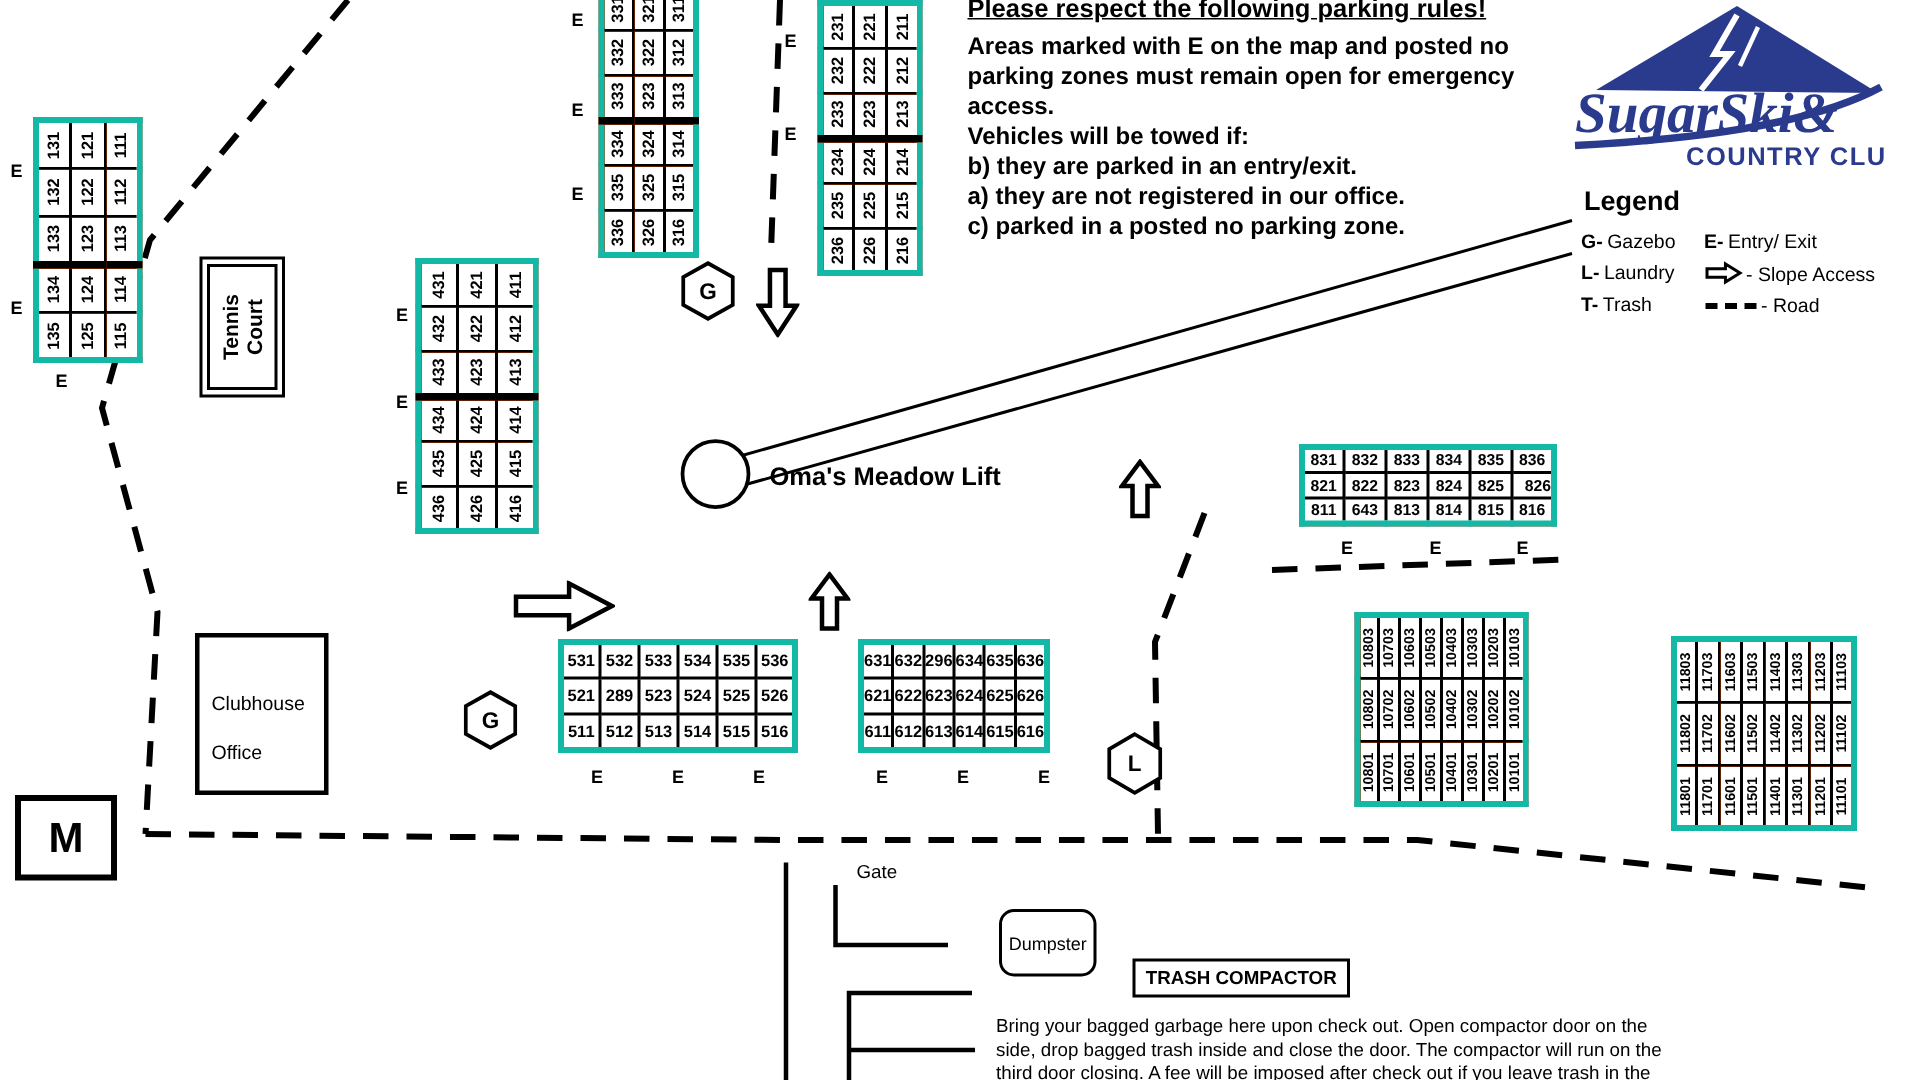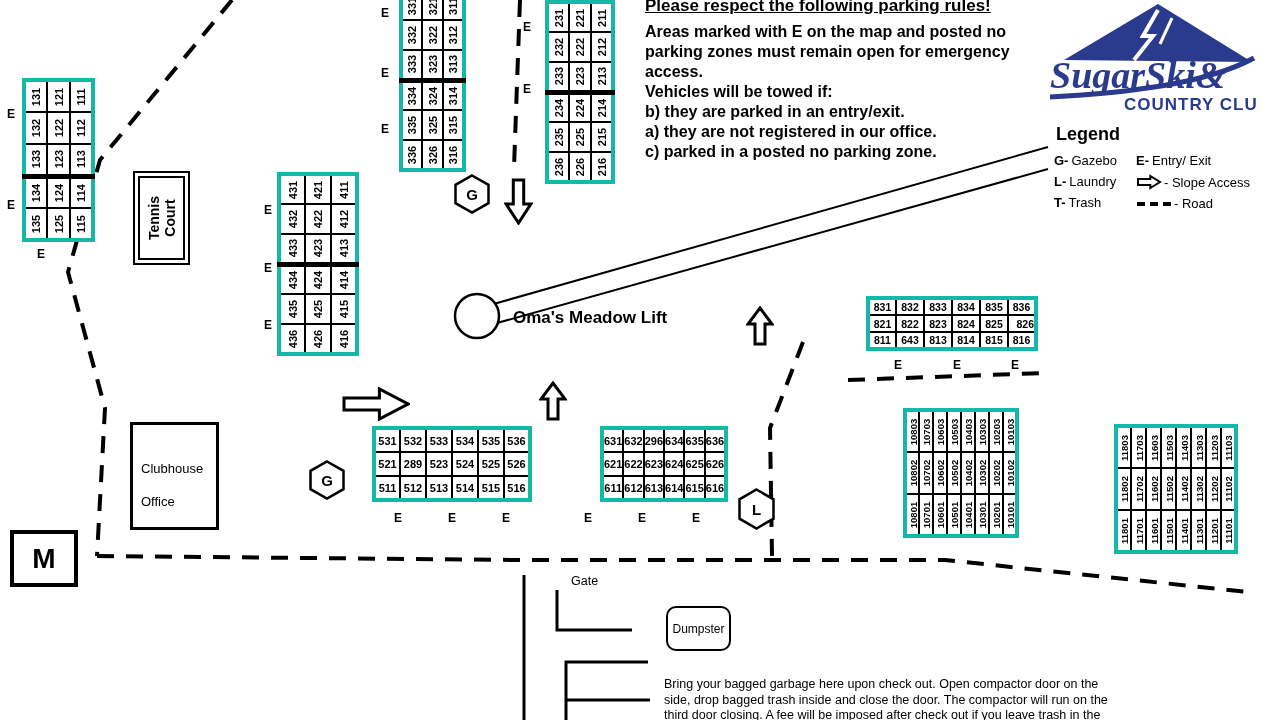--- a/index.html
+++ b/index.html
@@ -157,20 +157,23 @@
     <span>M</span>
   </div>
 
   <div id="lift-label">Oma's Meadow Lift</div>
   <div id="gate-label">Gate</div>
 
   <div id="dumpster">
     <span>Dumpster</span>
   </div>
 
+  <div id="compactor-box">
+    <span>TRASH COMPACTOR</span>
+  </div>
 
   <div id="note">Bring your bagged garbage here upon check out. Open compactor door on the side, drop bagged trash inside and close the door. The compactor will run on the third door closing. A fee will be imposed after check out if you leave trash in the</div>
 
   <div id="map">
       <table class="lot rot" style="left: 22px; top: 78px; font-size: 11px;">
         <tbody>
           <tr>
             <td style="width: 23px; height: 32px;">
               <span>131</span>
             </td>
@@ -458,21 +461,21 @@
           <tr>
             <td style="width: 26px; height: 24px;"><span>511</span></td>
             <td style="width: 26px; height: 24px;"><span>512</span></td>
             <td style="width: 26px; height: 24px;"><span>513</span></td>
             <td style="width: 26px; height: 24px;"><span>514</span></td>
             <td style="width: 26px; height: 24px;"><span>515</span></td>
             <td style="width: 26px; height: 24px;"><span>516</span></td>
           </tr>
         </tbody>
       </table>
-      <table class="lot" style="left: 600px; top: 426px; font-size: 11px;">
+      <table class="lot" style="left: 572px; top: 426px; font-size: 11px;">
         <tbody>
           <tr>
             <td style="width: 20px; height: 24px;"><span>631</span></td>
             <td style="width: 20px; height: 24px;"><span>632</span></td>
             <td style="width: 20px; height: 24px;"><span>296</span></td>
             <td style="width: 20px; height: 24px;"><span>634</span></td>
             <td style="width: 20px; height: 24px;"><span>635</span></td>
             <td style="width: 20px; height: 24px;"><span>636</span></td>
           </tr>
           <tr>

